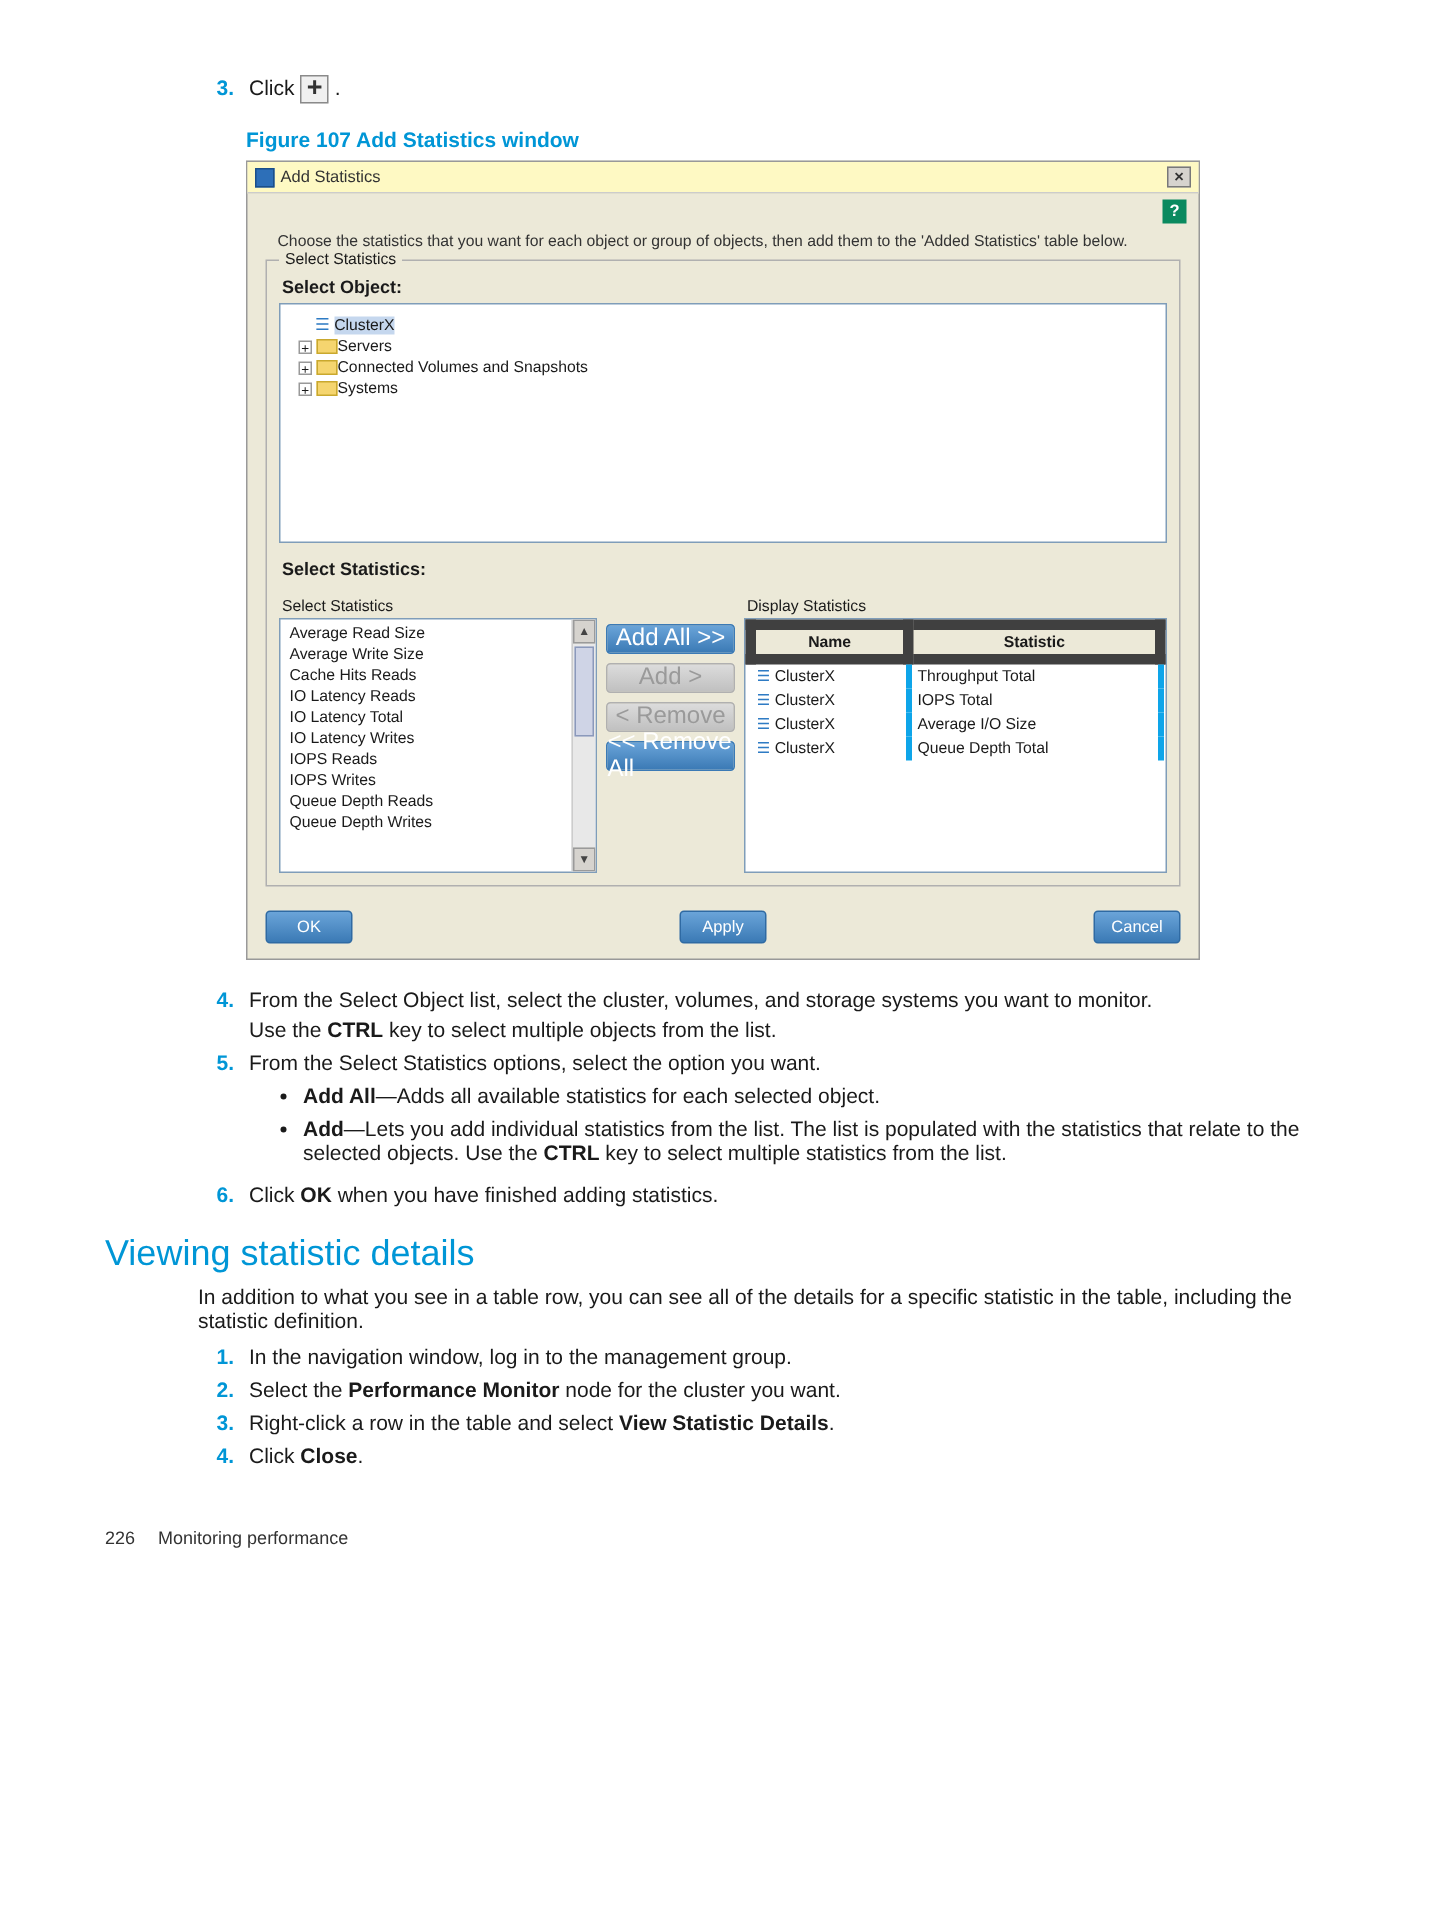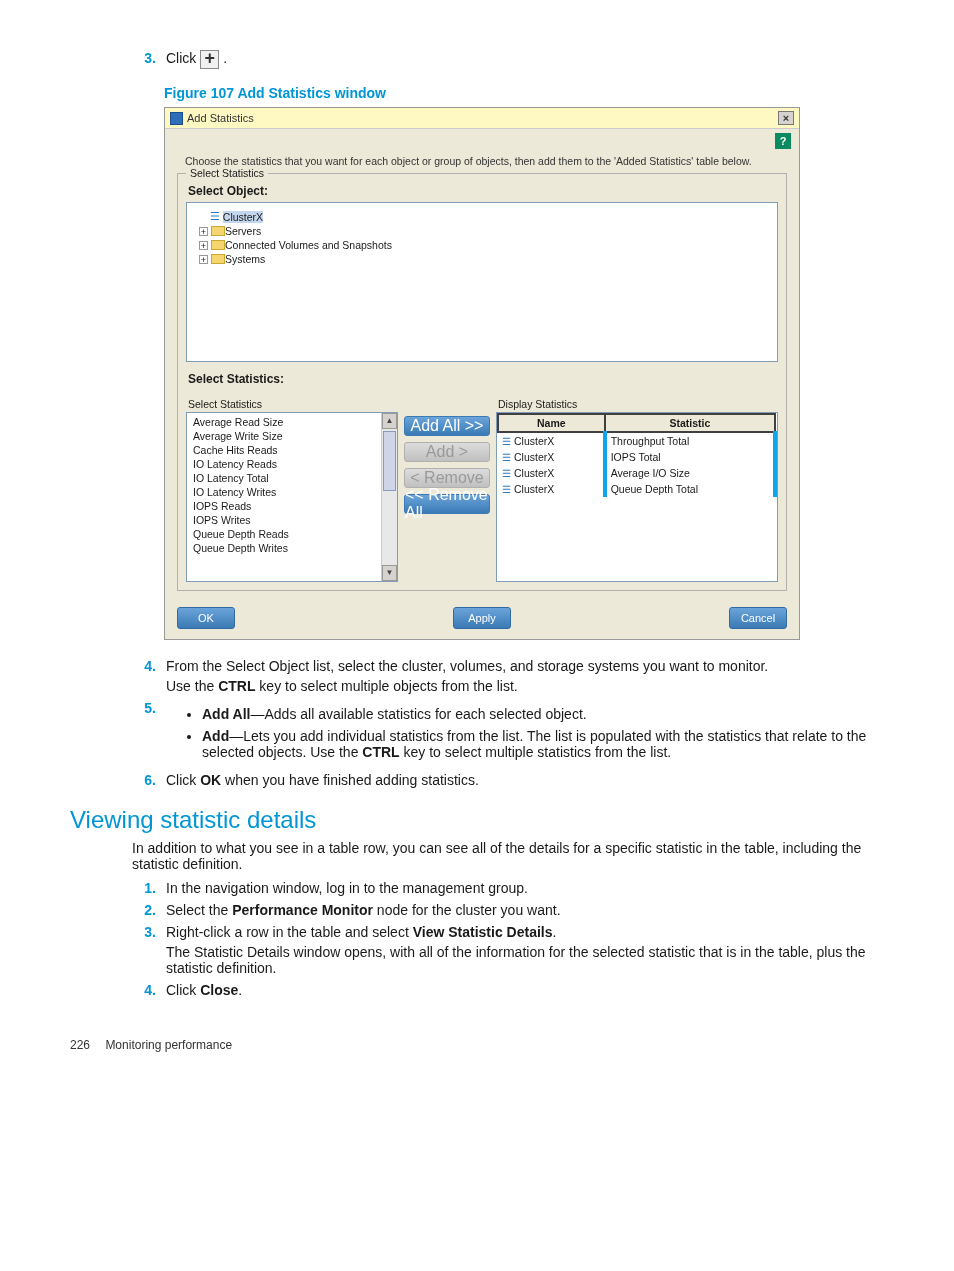--- a/index.html
+++ b/index.html
@@ -135,21 +135,21 @@
     }
     .ss-btn.disabled {
       background: linear-gradient(#dcdcdc,#c0c0c0);
       color:#9a9a9a; border-color:#b0b0b0;
     }
 
     .display-col { flex:1; }
     .table-wrap { border:1px solid #7f9db9; background:#fff; height:170px; }
     .disp-table { width:100%; border-collapse:collapse; font-size:10.5px; }
     .disp-table th {
-      background:#ece9d8; border:2px solid #404040;
+      background:#ece9d8; border:7px solid #404040;
       font-weight:bold; padding:2px 4px; text-align:center;
     }
     .disp-table td { padding:2px 4px; border-right:4px solid #0ea5e9; }
     .row-icon { color:#2e7bc4; margin-right:3px; font-size:10px; }
 
     .btn-row { display:flex; padding:6px 12px 10px 12px; align-items:center; }
     .big-btn {
       min-width:58px; height:22px; font-size:11px;
       border:1px solid #2f6aa3; border-radius:3px;
       background: linear-gradient(#6aa4d9,#3b7ab5);
@@ -310,20 +310,21 @@
       <span>From the Select Object list, select the cluster, volumes, and storage systems you want to monitor.</span>
       <p>
         <span>Use the </span><b>CTRL</b><span> key to select multiple objects from the list.</span>
       </p>
     </span>
   </div>
 
   <div class="step">
     <span class="step-num">5.</span>
     <span class="step-body">
+      <span>From the Select Statistics options, select the option you want.</span>
       <ul class="bullets">
         <li>
           <b>Add All</b><span>—Adds all available statistics for each selected object.</span>
         </li>
         <li>
           <b>Add</b><span>—Lets you add individual statistics from the list. The list is populated with the statistics that relate to the selected objects. Use the </span><b>CTRL</b><span> key to select multiple statistics from the list.</span>
         </li>
       </ul>
     </span>
   </div>
@@ -347,21 +348,20 @@
   <div class="step">
     <span class="step-num">2.</span>
     <span class="step-body">
       <span>Select the </span><b>Performance Monitor</b><span> node for the cluster you want.</span>
     </span>
   </div>
   <div class="step">
     <span class="step-num">3.</span>
     <span class="step-body">
       <span>Right-click a row in the table and select </span><b>View Statistic Details</b><span>.</span>
-      <p>The Statistic Details window opens, with all of the information for the selected statistic that is in the table, plus the statistic definition.</p>
     </span>
   </div>
   <div class="step">
     <span class="step-num">4.</span>
     <span class="step-body">
       <span>Click </span><b>Close</b><span>.</span>
     </span>
   </div>
 </div>
 

